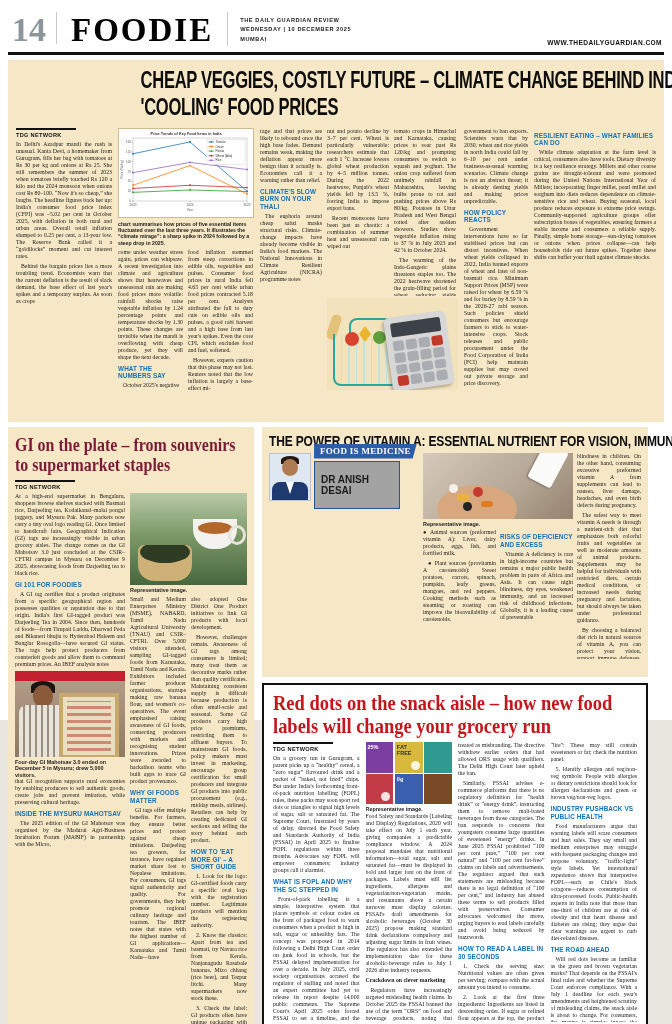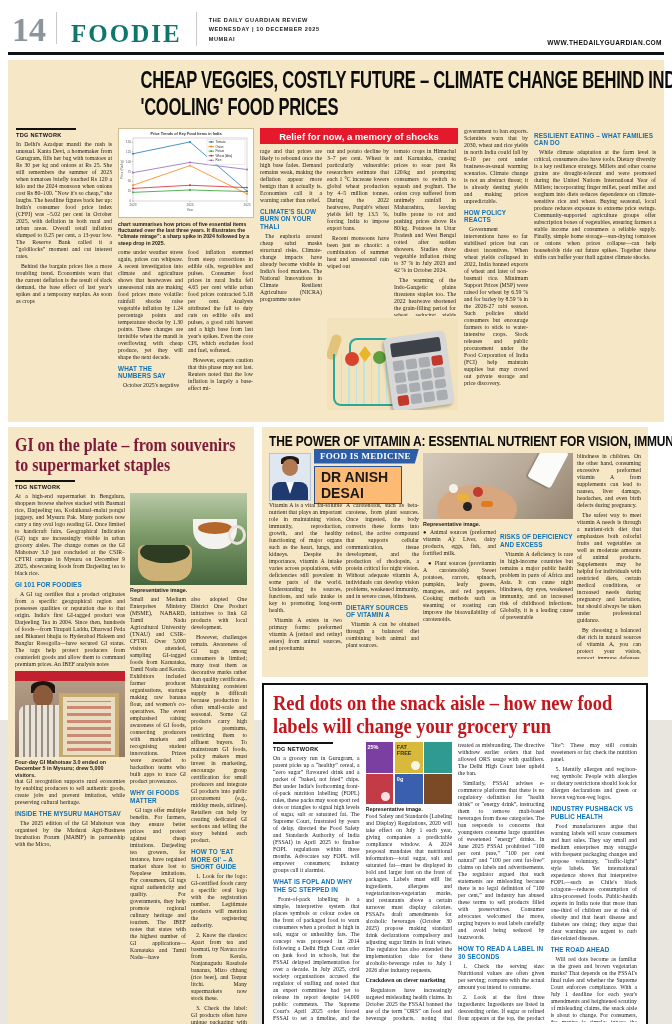--- a/index.html
+++ b/index.html
@@ -2,21 +2,21 @@
 <html><head>
 <meta charset="utf-8">
 <style>
   html,body{margin:0;padding:0;background:#e9e6df;}
   body{width:672px;height:1024px;overflow:hidden;font-family:"Liberation Serif",serif;color:#1a1a1a;}
   .sheet{width:672px;height:720px;background:#ffffff;position:relative;box-sizing:border-box;padding:0 8px;}
   
   .hdr{display:flex;align-items:flex-end;padding:10px 2px 4px 2px;height:50px;box-sizing:border-box;}
   .pageno{font-family:"Liberation Serif",serif;font-weight:bold;font-size:34px;line-height:.9;color:#8d959c;padding:0 10px 0 2px;}
   .hdr-div{width:1px;background:#c9c9c9;align-self:stretch;margin:2px 0;}
-  .masthead{font-family:"Liberation Serif",serif;font-weight:bold;font-size:25px;letter-spacing:2px;color:#0f766e;padding:0 14px;line-height:.95;}
+  .masthead{font-family:"Liberation Serif",serif;font-weight:bold;font-size:33px;letter-spacing:2px;color:#000000;padding:0 14px;line-height:.95;}
   .pubinfo{font-family:"Liberation Sans",sans-serif;font-weight:bold;font-size:5.6px;letter-spacing:.6px;color:#222;line-height:1.7;padding:4px 0 2px 12px;border-left:1px solid #c9c9c9;}
   .site{margin-left:auto;font-family:"Liberation Sans",sans-serif;font-weight:bold;font-size:6.6px;letter-spacing:.4px;color:#111;align-self:flex-end;}
   .rule{height:3px;background:#111;margin:2px 0 5px 0;}
   
   .cream{background:#f6e8c6;}
   .byline{font-family:"Liberation Sans",sans-serif;font-weight:bold;font-size:5.6px;letter-spacing:.3px;border-top:2px solid #111;padding-top:2px;margin-bottom:3px;color:#111;width:60px;}
   .para{font-size:5.8px;line-height:7px;margin:0 0 3px 0;text-align:justify;text-indent:5px;}
   .para:first-child{text-indent:0;}
   .bpara{font-size:5.8px;line-height:7px;margin:0 0 3px 0;font-weight:bold;}
   .sub{font-family:"Liberation Sans",sans-serif;font-weight:bold;font-size:6.4px;line-height:7.4px;color:#1272b8;margin:4px 0 2.5px 0;letter-spacing:.1px;}
@@ -79,30 +79,30 @@
   .mah-head{position:absolute;left:18px;top:14px;width:20px;height:22px;background:#8a5a3b;border-radius:50% 50% 45% 45%;}
   .mah-hair{position:absolute;left:16px;top:10px;width:24px;height:12px;background:#1c1410;border-radius:50% 50% 0 0;}
   .mah-shirt{position:absolute;left:4px;top:34px;width:48px;height:52px;background:repeating-linear-gradient(90deg,#e8e4da 0 4px,#9a8f80 4px 6px);border-radius:8px 8px 0 0;}
   .mah-board{position:absolute;right:6px;top:22px;width:52px;height:58px;background:#e9ddc2;border:4px solid #c8a96d;}
   .mah-board:before{content:"";position:absolute;inset:4px;background:repeating-linear-gradient(0deg,#b7442f 0 3px,#e9ddc2 3px 7px);opacity:.55;}
   
   .right-col{width:386px;display:flex;flex-direction:column;}
   .vit{height:250px;box-sizing:border-box;padding:5px 7px;}
   .vit h2{margin:0 0 4px 0;font-family:"Liberation Sans",sans-serif;font-weight:bold;font-size:15px;color:#0d0d0d;transform:scaleX(.8);transform-origin:0 0;width:125%;white-space:nowrap;letter-spacing:-.2px;}
   .vit-body{display:flex;gap:4px;height:206px;}
-  .vgL{width:150px;display:flex;flex-direction:column;justify-content:flex-end;}
+  .vgL{width:150px;display:flex;flex-direction:row;justify-content:flex-end;}
   .fim{display:flex;gap:3px;height:46px;margin-bottom:3px;}
   .doc-art{width:40px;height:46px;background:#dfe7f0;position:relative;overflow:hidden;border:1px solid #b8c4d4;}
   .doc-head{position:absolute;left:12px;top:5px;width:16px;height:17px;background:#b07a52;border-radius:50%;}
   .doc-hair{position:absolute;left:11px;top:2px;width:18px;height:8px;background:#22160f;border-radius:50% 50% 0 0;}
   .doc-suit{position:absolute;left:2px;bottom:-4px;width:36px;height:22px;background:#1f3a6e;border-radius:8px 8px 0 0;}
   .doc-suit:before{content:"";position:absolute;left:14px;top:0;width:8px;height:12px;background:#fff;clip-path:polygon(0 0,100% 0,50% 100%);}
   .fim-right{flex:1;display:flex;flex-direction:column;justify-content:center;gap:2px;}
   .fim-flag{background:#2e5da8;color:#fff;font-family:"Liberation Serif",serif;font-weight:bold;font-size:9px;padding:2.5px 6px;clip-path:polygon(0 0,100% 0,96% 100%,0 100%);letter-spacing:.3px;}
-  .fim-name{background:#fdba74;border:1.5px solid #24549c;color:#1a1a1a;font-family:"Liberation Sans",sans-serif;font-weight:bold;font-size:14px;padding:2px 6px;width:70%;}
+  .fim-name{background:#a3a3a3;border:1.5px solid #24549c;color:#1a1a1a;font-family:"Liberation Sans",sans-serif;font-weight:bold;font-size:10px;padding:12px 6px;width:70%;}
   .vgL-cols,.vgM-cols{display:flex;gap:4px;flex:1;overflow:hidden;}
   .vcol{flex:1;overflow:hidden;}
   .vgM{width:150px;display:flex;flex-direction:column;}
   .pills-art{height:66px;position:relative;background:linear-gradient(135deg,#d4c9bb 0%,#b5a695 60%,#93836f 100%);overflow:hidden;}
   .handp{position:absolute;left:14px;bottom:-14px;width:80px;height:48px;background:#d9a77e;border-radius:50%;}
   .pill{position:absolute;border-radius:4px;}
   .p1{left:34px;bottom:18px;width:12px;height:7px;background:#e9b23a;}
   .p2{left:50px;bottom:22px;width:10px;height:10px;border-radius:50%;background:#c23b2e;}
   .p3{left:40px;bottom:8px;width:9px;height:9px;border-radius:50%;background:#222;}
   .p4{left:58px;bottom:12px;width:12px;height:6px;background:#e07b1f;}
@@ -222,21 +222,20 @@
               <div class="sub">WHAT THE NUMBERS SAY</div>
               <p class="para">October 2025's negative</p>
             </div>
           <div class="mini">
               <p class="para">food inflation stemmed from steep corrections in edible oils, vegetables and pulses. Consumer food prices in rural India fell 4.65 per cent while urban food prices contracted 5.18 per cent. Analysts attributed the fall to duty cuts on edible oils and pulses, a good rabi harvest and a high base from last year's spikes. Even the core CPI, which excludes food and fuel, softened.</p>
               <p class="para">However, experts caution that this phase may not last. Reuters noted that the low inflation is largely a base-effect mi-</p>
             </div>
         </div>
       </div>
       <div class="bgrp">
-        <div class="banner">Relief for now, a memory of shocks</div>
         <div class="bgrp-row">
           <div class="bgA">
               <p class="para">rage and that prices are likely to rebound once the high base fades. Demand remains weak, making the deflation appear more benign than it actually is. Economists call it a warning rather than relief.</p>
               <div class="sub">CLIMATE'S SLOW BURN ON YOUR THALI</div>
               <p class="para">The euphoria around cheap sabzi masks structural risks. Climate-change impacts have already become visible in India's food markets. The National Innovations in Climate Resilient Agriculture (NICRA) programme notes</p>
             </div>
           <div class="bgR">
             <div class="bgR-cols">
               <div class="bgB">
                   <p class="para">nut and potato decline by 3–7 per cent. Wheat is particularly vulnerable: researchers estimate that each 1 °C increase lowers global wheat production by 4–5 million tonnes. During the 2022 heatwave, Punjab's wheat yields fell by 13.5 %, forcing India to impose export bans.</p>

